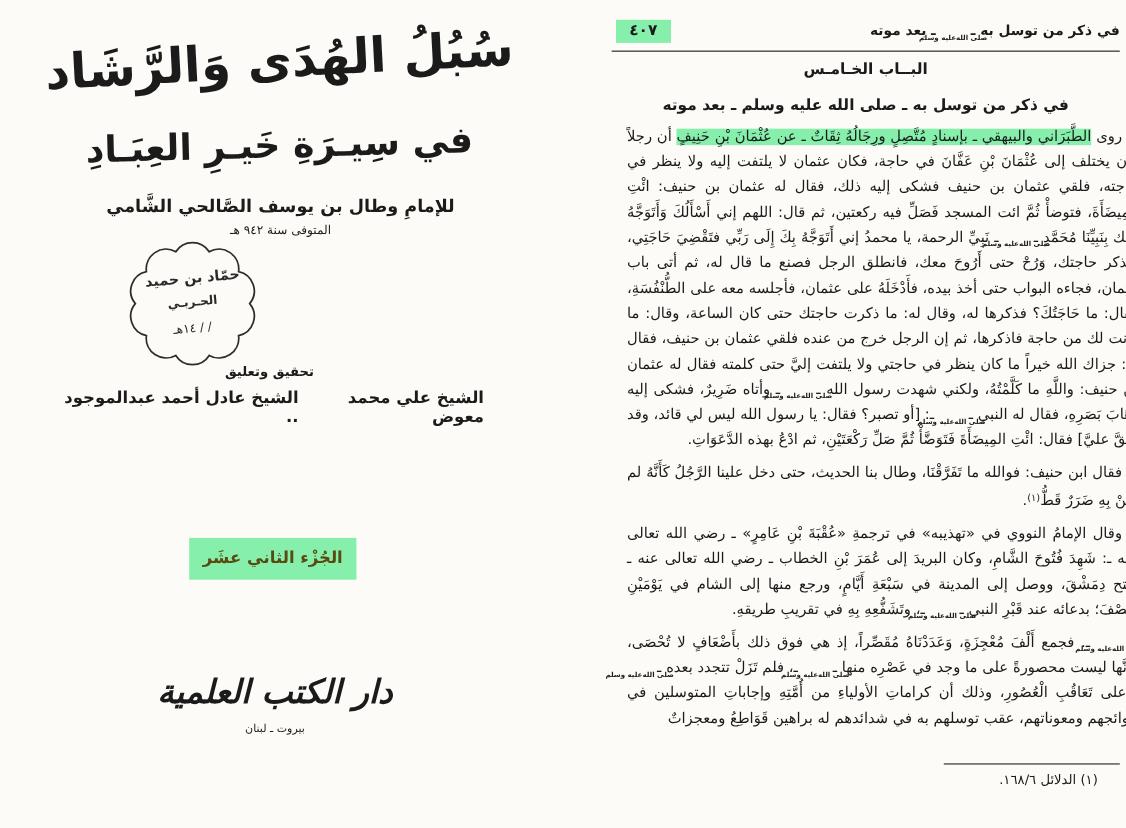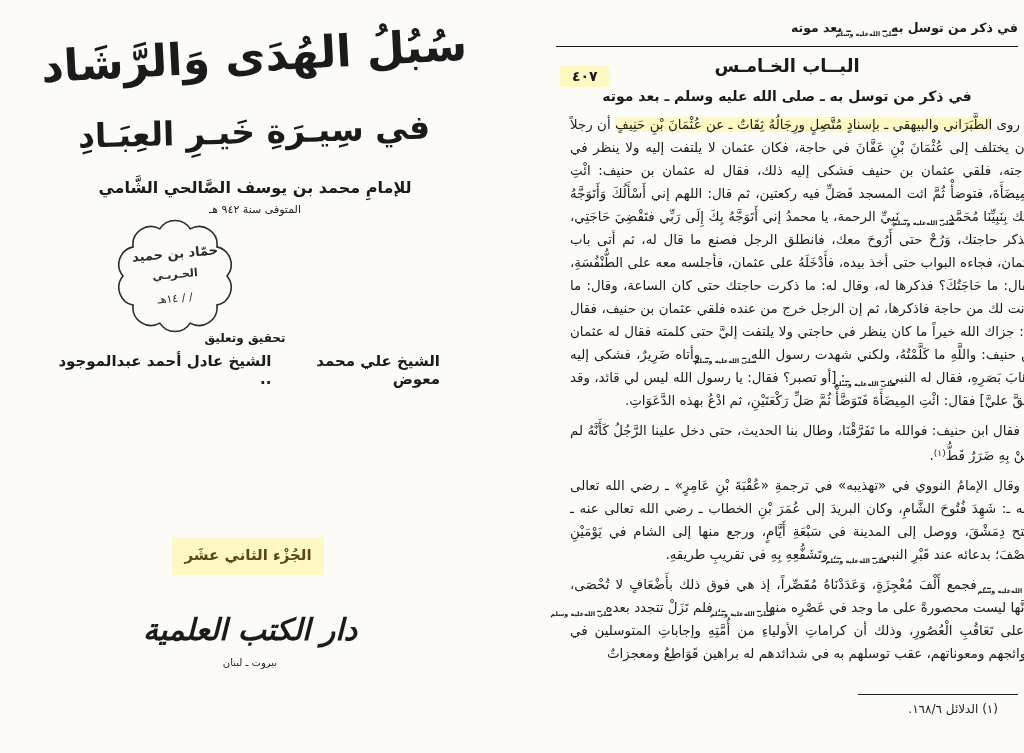--- a/index.html
+++ b/index.html
@@ -31,25 +31,25 @@
                 justify-content:space-between; font-size:15px; font-weight:bold; }
   .lp-part { left:172px; top:489px; width:152px; height:38px; line-height:36px;
              text-align:center; font-size:15px; font-weight:bold; color:#5a4a10; }
   .lp-pub      { left:75px; top:612px; width:350px; }
   .lp-pub-name { font-size:30px; font-weight:bold; letter-spacing:0px;font-style:italic; }
   .lp-pub-city { font-size:10px; letter-spacing:6px; margin-top:10px; }
 
   
   .rp-pageno { left:560px; top:18px; padding:2px 12px 3px; font-size:14px;
                font-weight:bold; }
-  .hl { background:#fef9c3;margin-top:48px; }
+  .hl { background:#86efac; }
   .rp-runhead { left:620px; top:20px; width:398px; text-align:right; font-size:12.5px;
                 font-weight:bold; }
   .rp-rule { left:556px; top:46px; width:462px; border-top:1.6px solid #1a1a1a; }
-  .rp-chapter  { left:556px; top:55px; width:462px; font-size:18px; font-weight:bold; }
+  .rp-chapter  { left:556px; top:55px; width:462px; font-size:14px; font-weight:bold; }
   .rp-subtitle { left:556px; top:88px; width:462px; font-size:14px; font-weight:bold; }
   .rp-body { left:570px; top:113px; width:465px; font-size:13.4px; line-height:23px;
              text-align:justify; }
   .rp-body p { margin:0 0 7px 0; text-indent:15px; }
   .footref { font-size:9px; vertical-align:4px; }
   .rp-footnote { left:553px; top:694px; width:465px; }
   .fn-rule { width:160px; border-top:1.3px solid #222; margin-left:auto; margin-right:0; }
   .fn-text { text-align:right; padding-right:20px; font-size:12px; margin-top:7px; }
 
   
@@ -59,21 +59,21 @@
   .saw span { white-space:nowrap; }
 </style>
 </head>
 <body>
 
 <div id="stage">
 
   <div>
     <div class="abs rtl center lp-title1">سُبُلُ الهُدَى وَالرَّشَاد</div>
     <div class="abs rtl center lp-title2">في سِيـرَةِ خَيـرِ العِبَـادِ</div>
-    <div class="abs rtl center lp-author">للإمامِ محمد بن يوسف الصَّالحي الشَّامي</div>
+    <div class="abs rtl center lp-author">للإمامِ وطال بن يوسف الصَّالحي الشَّامي</div>
     <div class="abs rtl center lp-death">المتوفى سنة ٩٤٢ هـ</div>
 
     <div class="abs lp-stamp">
       <svg width="150" height="128" viewBox="0 0 150 128">
         <path d="M 127,64
                  A 18 18 0 0 1 116.9,93.1
                  A 18 18 0 0 1 90.2,111.1
                  A 18 18 0 0 1 59.8,111.1
                  A 18 18 0 0 1 33.1,93.1
                  A 18 18 0 0 1 23,64

